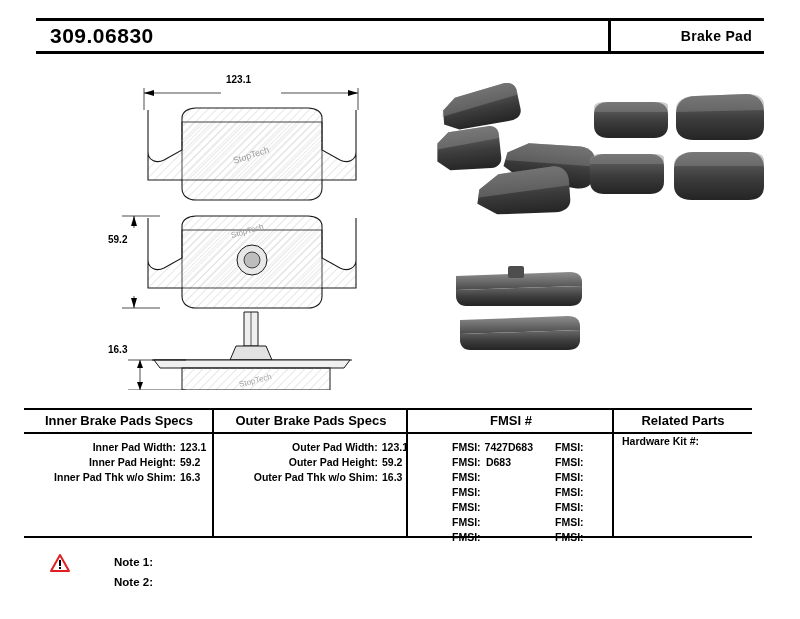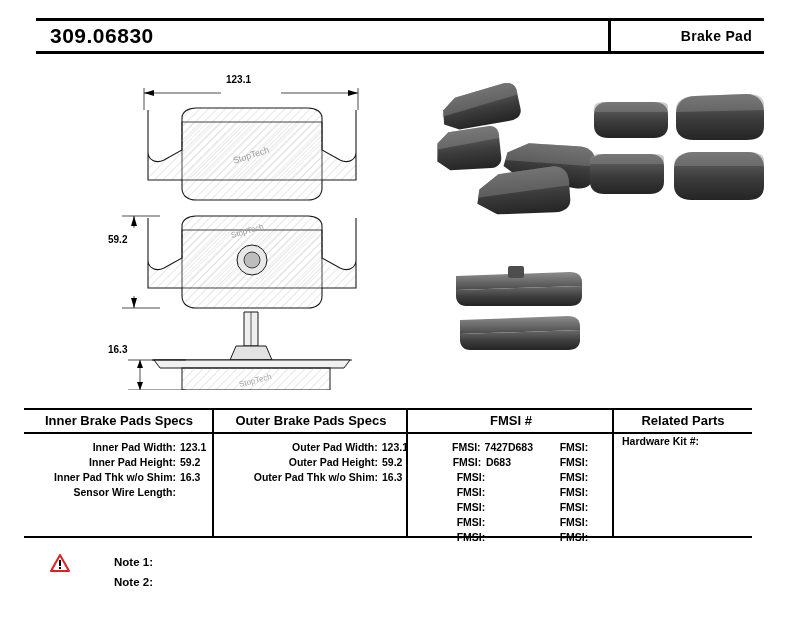--- a/index.html
+++ b/index.html
@@ -137,21 +137,21 @@
     display: flex;
     padding-top: 6px;
   }
   .fmsi-col {
     width: 50%;
     box-sizing: border-box;
   }
   .fmsi-col .row {
     padding-left: 8px;
   }
-  .fmsi-col .lbl { width: 38px; text-align: center; padding-left: 36px; }
+  .fmsi-col .lbl { width: 38px; text-align: left; padding-left: 36px; }
 
   .related-body {
     padding-top: 0;
     padding-left: 8px;
     font-size: 10.5px;
   }
   .related-body .row .lbl { width: auto; text-align: left; }
 
   
   .notes {
@@ -352,21 +352,20 @@
         </div>
         <div class="row">
           <div class="lbl">Inner Pad Height:</div>
           <div class="val">59.2</div>
         </div>
         <div class="row">
           <div class="lbl">Inner Pad Thk w/o Shim:</div>
           <div class="val">16.3</div>
         </div>
         <div class="row">
-          <div class="lbl">Sensor Wire Length:</div>
           <div class="val"></div>
         </div>
       </div>
     </div>
     <div class="vsep" style="left:188px;"></div>
 
     <div class="tbl t2">
       <div class="title">Outer Brake Pads Specs</div>
       <div class="body">
         <div class="row">

